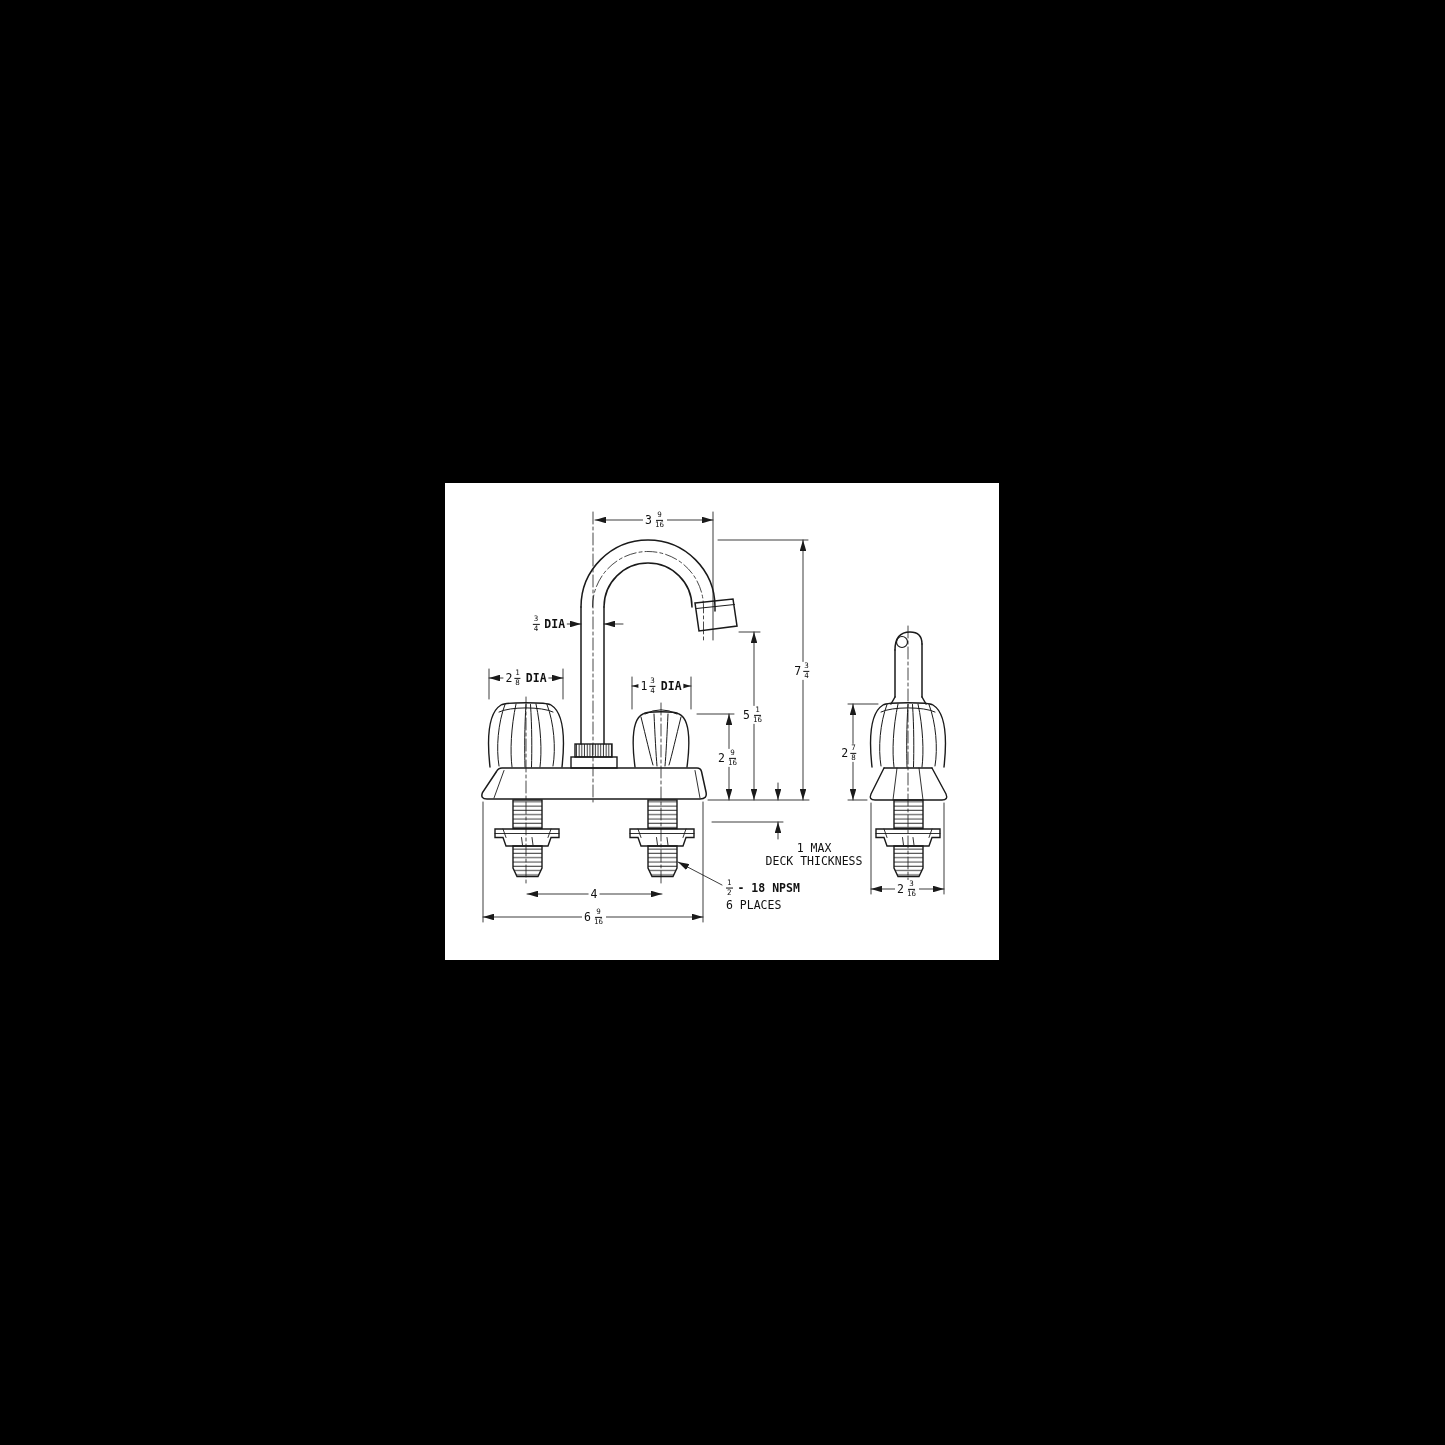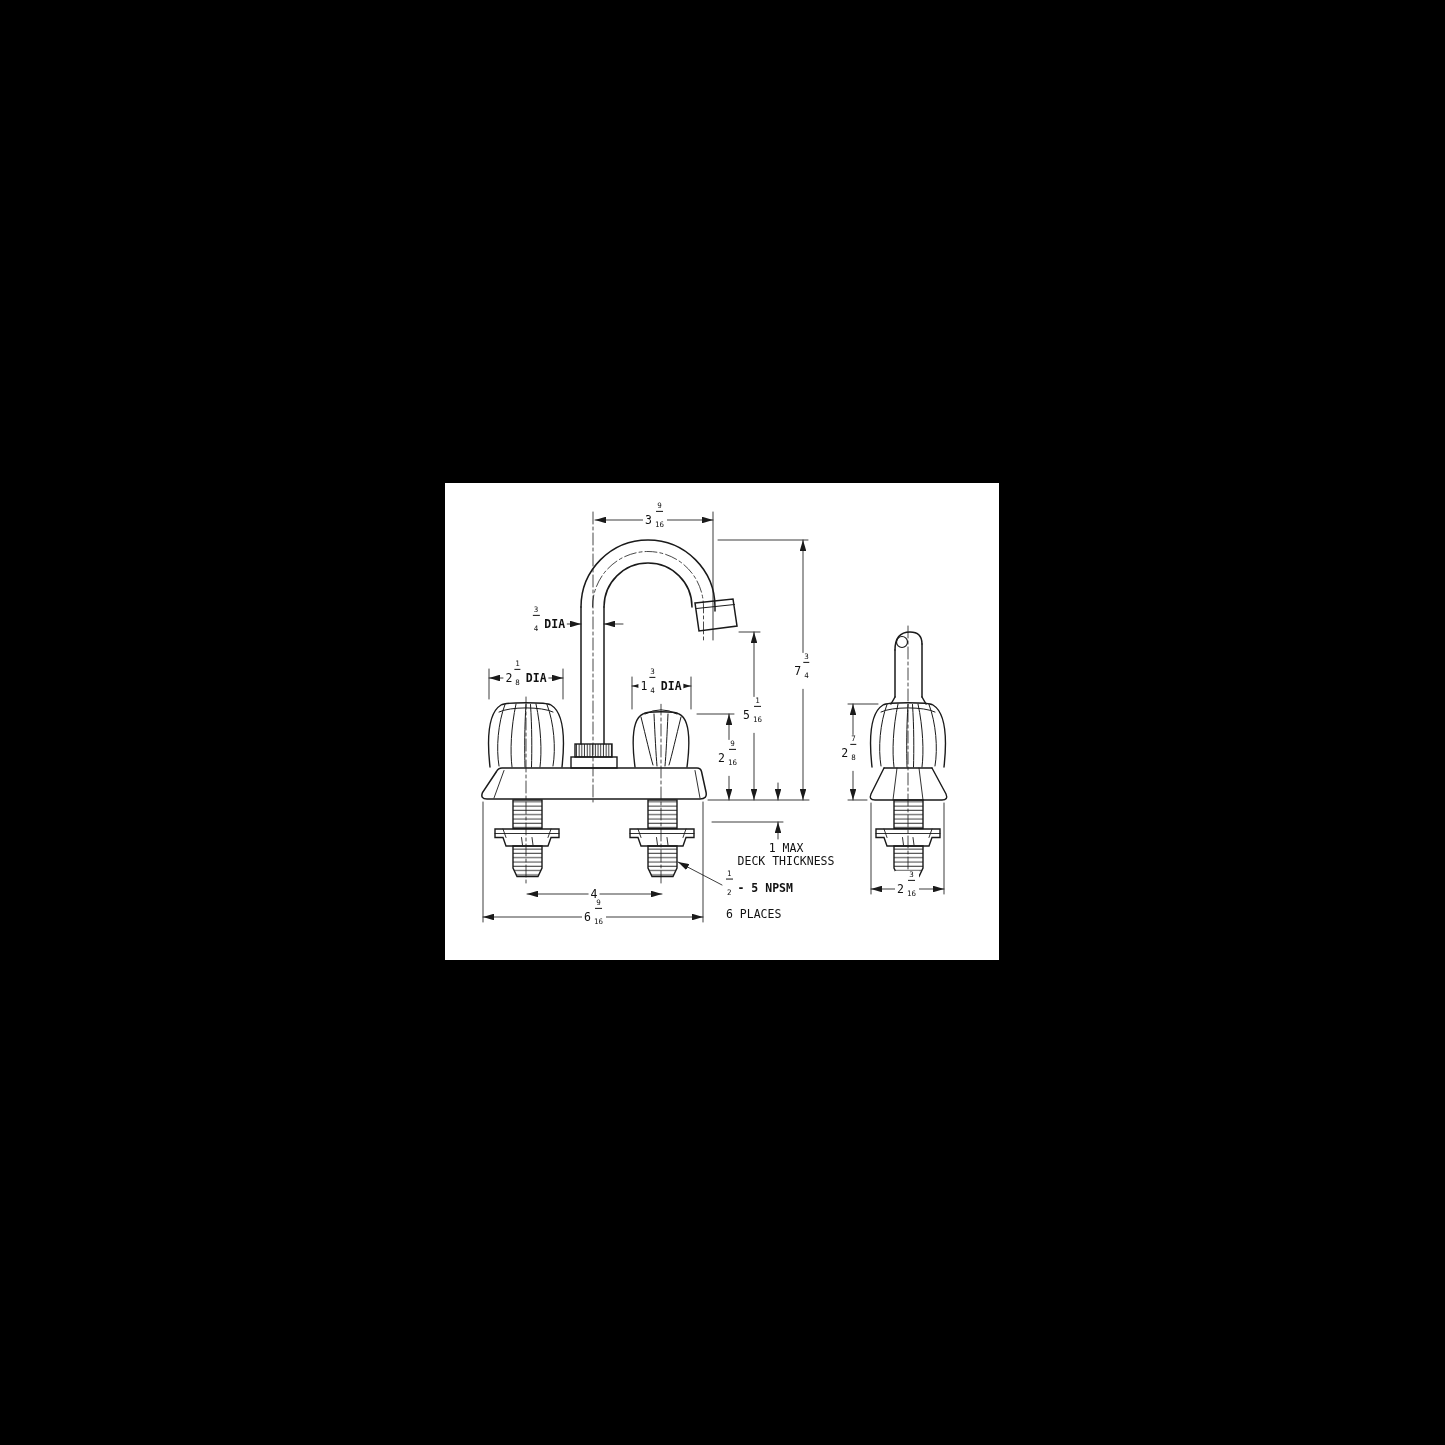--- a/index.html
+++ b/index.html
@@ -3,26 +3,26 @@
 <meta charset="utf-8">
 <style>
   html,body{margin:0;padding:0;background:#000;}
   .stage{position:relative;width:1445px;height:1445px;background:#000;overflow:hidden;
          font-family:"DejaVu Sans Mono", monospace;}
   .paper{position:absolute;left:445px;top:483px;width:554px;height:477px;background:#fff;}
   .paper svg{position:absolute;left:0;top:0;}
   .dim{position:absolute;transform:translate(-50%,-50%);background:#fff;color:#111;
        font-size:11.5px;line-height:1.1;white-space:nowrap;padding:0 2px;
        display:flex;align-items:center;gap:2px;z-index:2;}
-  .dim.stack{flex-direction:column;gap:0;text-align:left;}
+  .dim.stack{flex-direction:column;gap:0;text-align:left;margin-left:28px;}
   .dim.leftalign{transform:translate(0,-50%);flex-direction:column;align-items:flex-start;}
   .frac{display:inline-flex;flex-direction:column;align-items:center;
         font-size:7.5px;line-height:1.15;}
   .frac .num{border-bottom:1px solid #111;padding:0 1px;}
-  .frac .den{padding:9px 1px;}
+  .frac .den{padding:0 1px;}
   .sfx{margin-left:3px;font-weight:bold;}
   .row{display:flex;align-items:center;gap:2px;}
 </style>
 </head>
 <body>
 
 <div class="stage">
   <div class="paper">
 
     <svg viewBox="445 483 554 477" width="554" height="477" stroke="#1a1a1a" fill="none" stroke-linecap="round">
@@ -229,21 +229,21 @@
       <span>1 MAX</span>
       <span>DECK THICKNESS</span>
     </div>
 
     <div class="dim leftalign" style="left:279px;top:412px;">
       <span class="row">
         <span class="frac">
           <span class="num">1</span>
           <span class="den">2</span>
         </span>
-        <span class="sfx">- 5 NPSM</span>
+        <span class="sfx">- 18 NPSM</span>
       </span>
       <span>6 PLACES</span>
     </div>
 
     <div class="dim" style="left:149px;top:411px;">
       <span>4</span>
     </div>
 
     <div class="dim" style="left:149px;top:434px;">
       <span>6</span>

